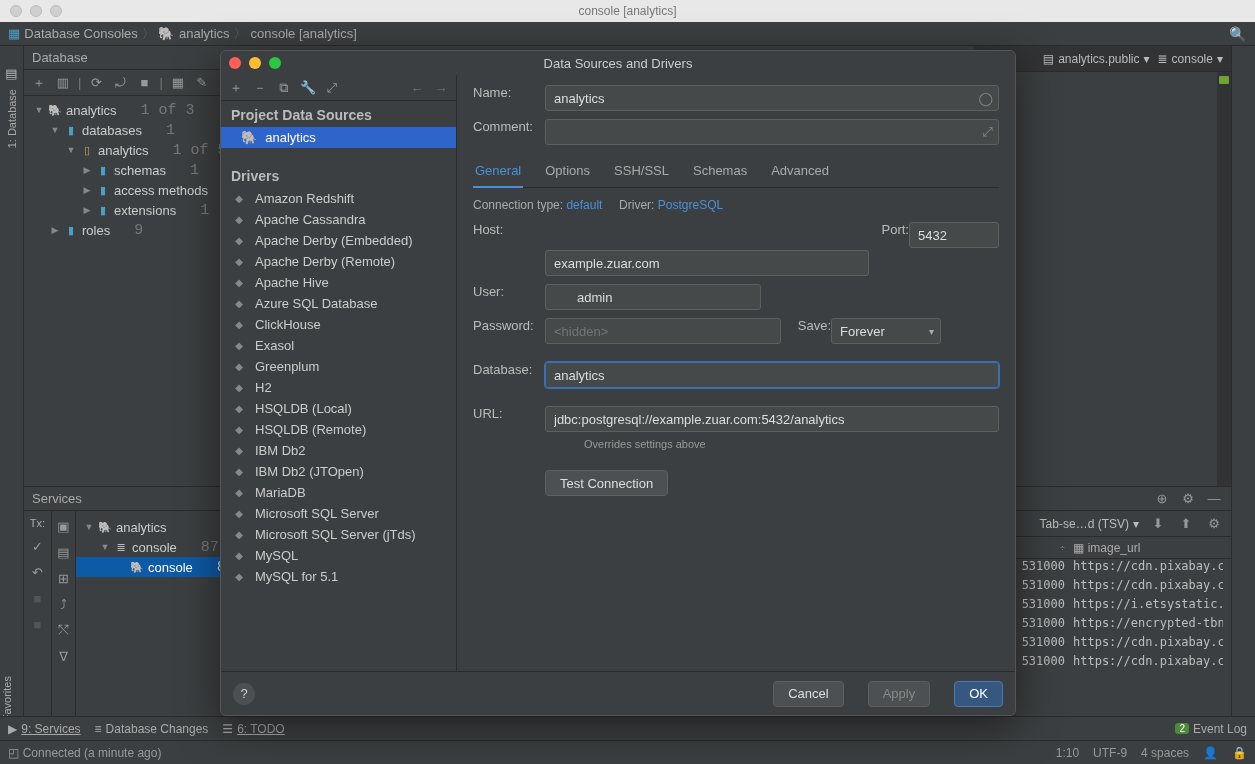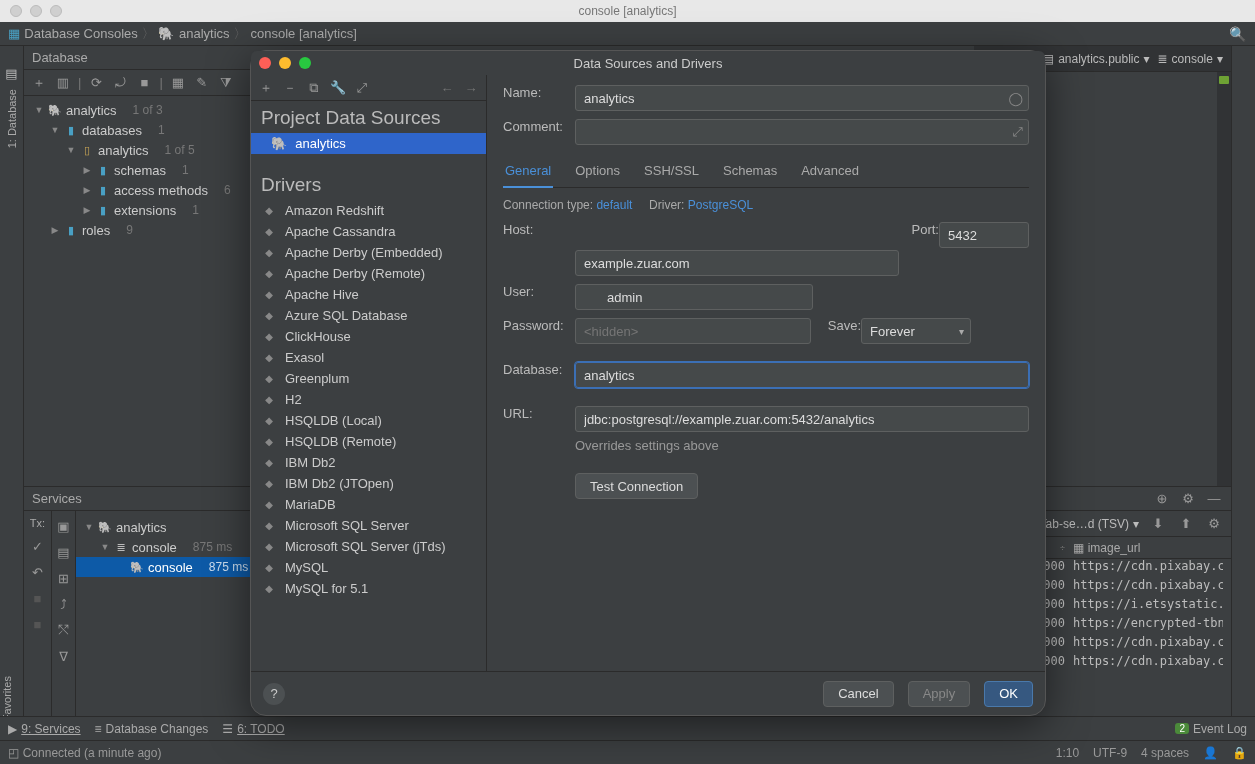--- a/index.html
+++ b/index.html
@@ -63,21 +63,21 @@
 .panel-title { font-weight: 500; }
 .panel-hdr-right { margin-left: auto; display: flex; gap: 8px; }
 .tb-icon { width: 18px; height: 18px; color: #999; display: inline-flex; align-items: center; justify-content: center; font-size: 13px; }
 
 .toolbar { height: 26px; display: flex; align-items: center; padding: 0 6px; gap: 6px; border-bottom: 1px solid #2b2b2b; }
 
 .tree { padding: 4px 0; }
 .tree-row { display: flex; align-items: center; height: 20px; padding-left: 0; gap: 4px; color: #bbb; }
 .tree-arrow { width: 10px; display: inline-block; text-align: center; color: #888; font-size: 9px; }
 .tree-icon { width: 14px; height: 14px; display: inline-flex; align-items: center; justify-content: center; font-size: 11px; }
-.tree-count { color: #777; font-size: 12px; margin-left: 12px; }
+.tree-count { color: #777; font-size: 15px; margin-left: 20px; font-family: Liberation Mono, monospace; }
 .tree-label { color: #ccc; }
 .folder-ico { color: #49a0c4; }
 .sel-blue { background: #0d5aa7; color: #fff; }
 .sel-blue .tree-label { color: #fff; }
 
 
 .editor-top {
   position: absolute; left: 24px; right: 24px; top: 0; height: 26px;
   background: #313335; border-bottom: 1px solid #2b2b2b;
   display: flex; align-items: center; justify-content: flex-end; gap: 8px; padding: 0 8px;
@@ -116,42 +116,42 @@
 .status-bar {
   position: absolute; left: 0; right: 0; bottom: 0; height: 24px;
   background: #3c3f41; border-top: 1px solid #2b2b2b;
   display: flex; align-items: center; padding: 0 8px; font-size: 12px; color: #999;
 }
 .status-right { margin-left: auto; display: flex; gap: 14px; }
 .badge-green { background: #4b8a3a; color: #fff; border-radius: 3px; padding: 0 4px; font-size: 10px; }
 
 
 .modal {
-  position: absolute; left: 250px; top: 50px; width: 796px; height: 666px;
-  background: #3c3f41; border: 1px solid #555; border-radius: 16px;
+  position: absolute; left: 220px; top: 50px; width: 796px; height: 666px;
+  background: #3c3f41; border: 1px solid #555; border-radius: 6px;
   box-shadow: 0 10px 40px rgba(0,0,0,0.5);
   display: flex; flex-direction: column;
 }
 .modal-titlebar {
   height: 24px; background: #3c3f41; border-radius: 6px 6px 0 0;
   display: flex; align-items: center; position: relative; padding: 0 8px;
 }
 .modal-traffic { display: flex; gap: 8px; }
 .tdot { width: 12px; height: 12px; border-radius: 50%; }
 .td-r { background: #ff5f57; } .td-y { background: #febc2e; } .td-g { background: #28c840; }
 .modal-title { position: absolute; left: 0; right: 0; text-align: center; color: #ccc; }
 
 .modal-body { flex: 1; display: flex; }
 .modal-left {
   width: 236px; background: #3c3f41; border-right: 1px solid #2b2b2b;
   display: flex; flex-direction: column;
 }
 .modal-left-tb { height: 26px; display: flex; align-items: center; gap: 6px; padding: 0 6px; border-bottom: 1px solid #2b2b2b; }
 .modal-left-tb .spacer { flex: 1; }
-.modal-section { color: #bbb; font-weight: 400; padding: 6px 10px 4px; font-size: 19px; }
+.modal-section { color: #bbb; font-weight: 700; padding: 6px 10px 4px; font-size: 14px; }
 .ds-item { display: flex; align-items: center; gap: 8px; padding: 3px 10px 3px 20px; color: #ccc; }
 .ds-item.selected { background: #2f65ca; color: #fff; }
 .driver-item { display: flex; align-items: center; gap: 8px; padding: 3px 10px 3px 10px; color: #ccc; }
 .drv-ico { width: 16px; height: 12px; display: inline-flex; align-items: center; justify-content: center; color: #888; font-size: 10px; }
 .drivers-list { overflow: hidden; flex: 1; }
 
 .modal-right { flex: 1; padding: 10px 16px 0 16px; display: flex; flex-direction: column; }
 .form-row { display: flex; align-items: flex-start; margin-bottom: 8px; }
 .form-label { width: 72px; color: #bbb; }
 .text-input {
@@ -170,33 +170,33 @@
 .conn-line { font-size: 12px; color: #aaa; margin-bottom: 10px; }
 .conn-line .link { color: #4a90d9; }
 
 .select {
   background: #45494a; border: 1px solid #5e6060; border-radius: 3px;
   height: 26px; padding: 0 22px 0 8px; color: #ddd; position: relative;
   display: inline-flex; align-items: center; min-width: 110px;
 }
 .select::after { content: "▾"; position: absolute; right: 6px; color: #aaa; font-size: 10px; }
 
-.hint { font-size: 13px; color: #999; margin-top: 4px; }
+.hint { font-size: 11px; color: #999; margin-top: 4px; margin-left: 39px; }
 .btn {
   background: #4c5052; border: 1px solid #5e6060; border-radius: 4px;
   height: 26px; padding: 0 14px; color: #ddd; display: inline-flex; align-items: center;
 }
 .btn.primary { background: #365880; border-color: #4a79ab; color: #fff; }
 .btn.disabled { color: #888; }
 
 .modal-footer {
   height: 44px; border-top: 1px solid #2b2b2b; display: flex; align-items: center;
   justify-content: space-between; padding: 0 12px;
 }
-.footer-right { display: flex; gap: 14px; }
+.footer-right { display: flex; gap: 24px; }
 .help-circle { width: 22px; height: 22px; border-radius: 50%; background: #4c5052; color: #ccc; display: flex; align-items: center; justify-content: center; font-size: 13px; }
 
 .elephant { color: #6fa8d6; }
 .ln { color: #777; }
 
 
 .fav-strip { position: absolute; left: 0; bottom: 2px; writing-mode: vertical-rl; transform: rotate(180deg); font-size: 11px; color: #aaa; display: flex; align-items: center; gap: 4px; }
 </style>
 </head>
 <body>
@@ -563,21 +563,21 @@
       </div>
 
       <div class="form-row">
         <span class="form-label">Host:</span>
         <input class="text-input" style="flex: 1 1 0%; margin-top: 28px;" value="example.zuar.com">
         <span style="width:40px;text-align:right">Port:</span>
         <input class="text-input" style="width: 90px;" value="5432">
       </div>
       <div class="form-row">
         <span class="form-label">User:</span>
-        <input class="text-input" style="width: 238px; padding-left: 31px;" value="admin">
+        <input class="text-input" style="width: 216px; padding-left: 31px;" value="admin">
       </div>
       <div class="form-row">
         <span class="form-label">Password:</span>
         <input class="text-input" style="width: 236px;" placeholder="&lt;hidden&gt;">
         <span style="width:50px;text-align:right">Save:</span>
         <span class="select">
             <span>Forever</span>
           </span>
       </div>
 

